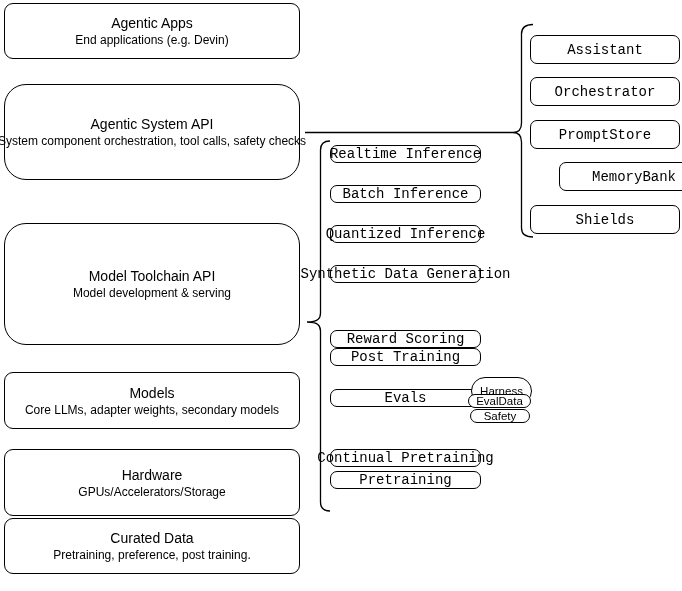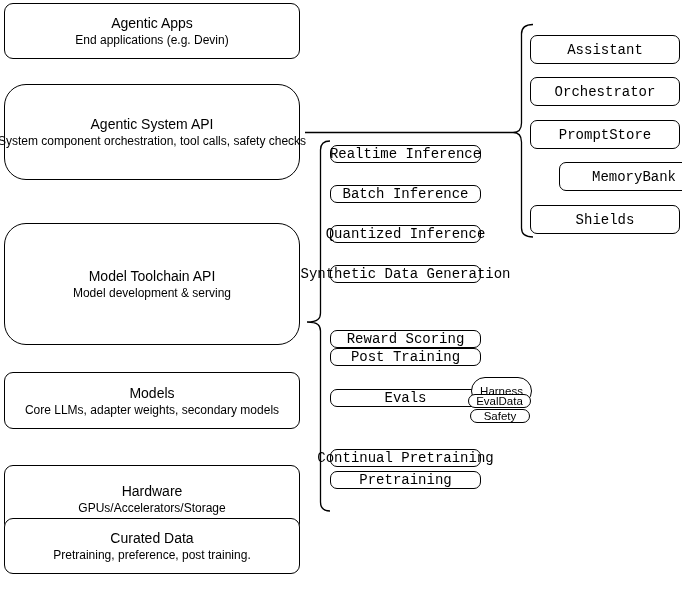--- a/index.html
+++ b/index.html
@@ -55,21 +55,21 @@
   <div class="node stack r-big" style="top:223px;height:122px;">
     <span class="t">Model Toolchain API</span>
     <span class="s">Model development &amp; serving</span>
   </div>
 
   <div class="node stack r-small" style="top:372px;height:57px;">
     <span class="t">Models</span>
     <span class="s">Core LLMs, adapter weights, secondary models</span>
   </div>
 
-  <div class="node stack r-small" style="top:449px;height:67px;margin-top:16px;">
+  <div class="node stack r-small" style="top:449px;height:67px;">
     <span class="t">Hardware</span>
     <span class="s">GPUs/Accelerators/Storage</span>
   </div>
 
   <div class="node stack r-small" style="top:518px;height:56px;">
     <span class="t">Curated Data</span>
     <span class="s">Pretraining, preference, post training.</span>
   </div>
 
   <div class="node item mid" style="top:145px;">

